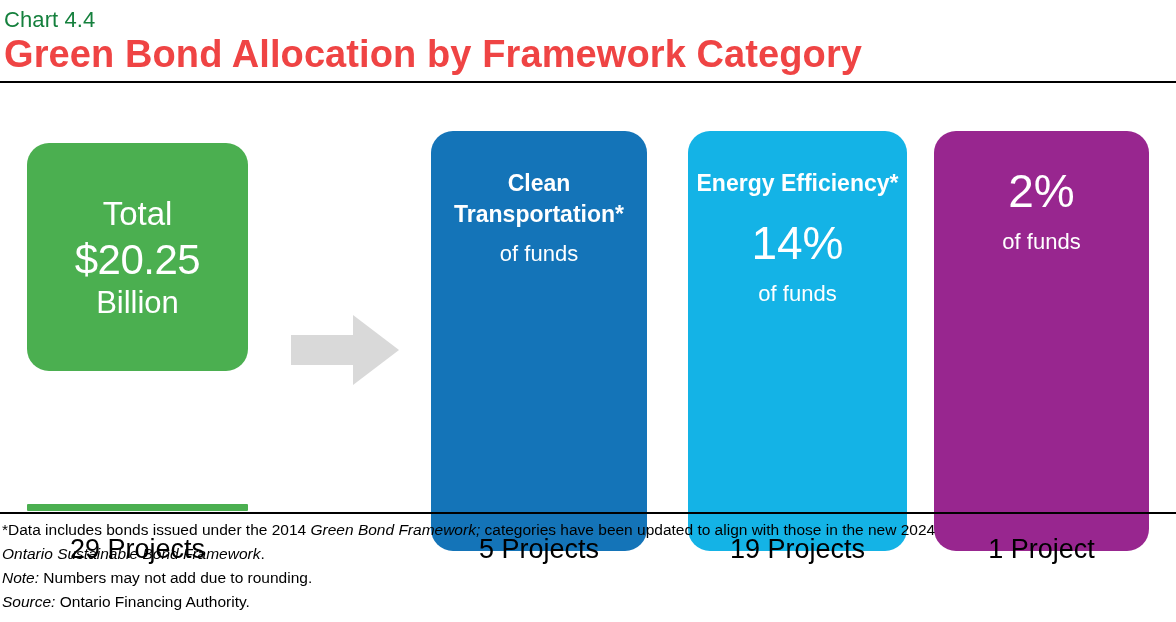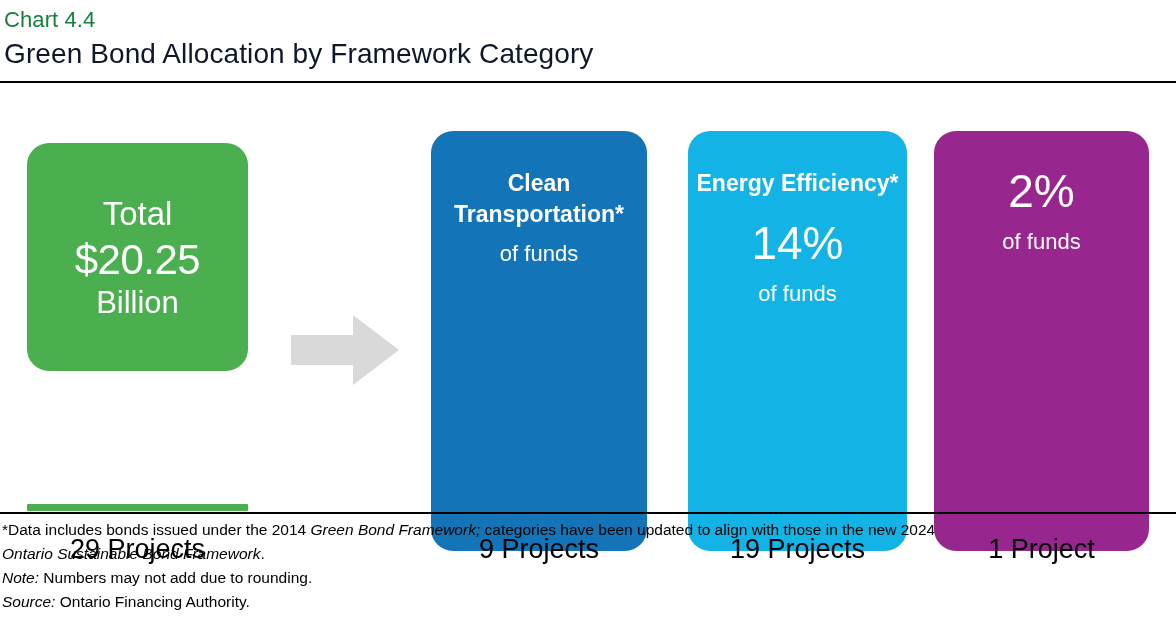--- a/index.html
+++ b/index.html
@@ -20,24 +20,25 @@
   .header {
     padding: 6px 0 0 4px;
   }
   .chart-number {
     font-size: 22px;
     line-height: 28px;
     color: #15803d;
     letter-spacing: 0.1px;
   }
   .chart-title {
-    font-size: 28px;
+    font-size: 38px;
     line-height: 40px;
-    color: #0f172a;
+    color: #ef4444;
     letter-spacing: 0.1px;
+    font-weight: bold;
   }
   .rule {
     width: 1176px;
     height: 2px;
     background: #000000;
     margin-top: 7px;
   }
 
   
   .main {
@@ -197,21 +198,21 @@
     <div class="cat-sub">of funds</div>
   </div>
 
   <div class="foot-group fg-total">
     <div class="foot-bar" style="background:#4BAF50;"></div>
     <div class="foot-label">29 Projects</div>
   </div>
 
   <div class="foot-group fg-clean">
     <div class="foot-bar" style="background:#1474B8;"></div>
-    <div class="foot-label">9 Projects</div>
+    <div class="foot-label">5 Projects</div>
   </div>
 
   <div class="foot-group fg-energy">
     <div class="foot-bar" style="background:#14B3E6;"></div>
     <div class="foot-label">19 Projects</div>
   </div>
 
   <div class="foot-group fg-climate">
     <div class="foot-bar" style="background:#98268F;"></div>
     <div class="foot-label">1 Project</div>

